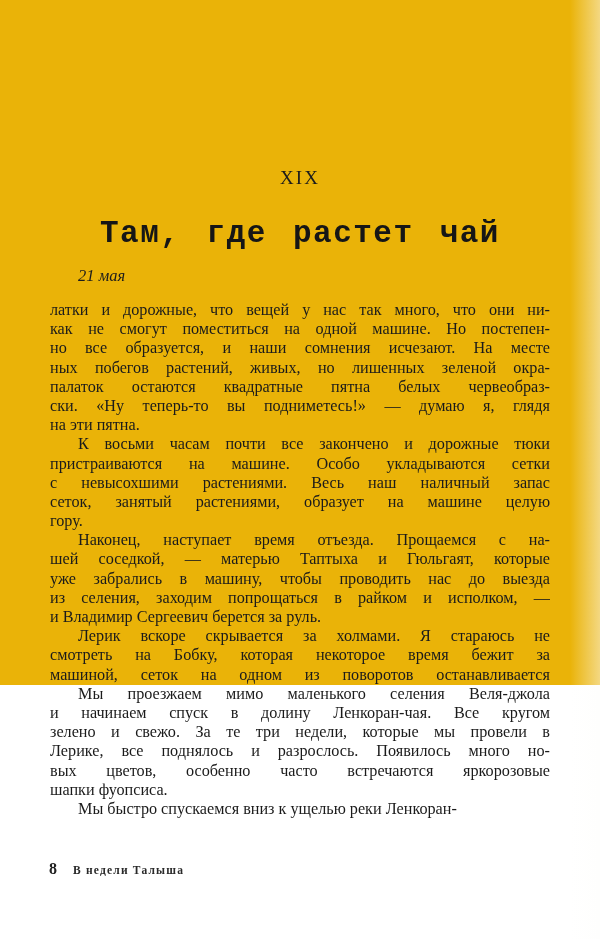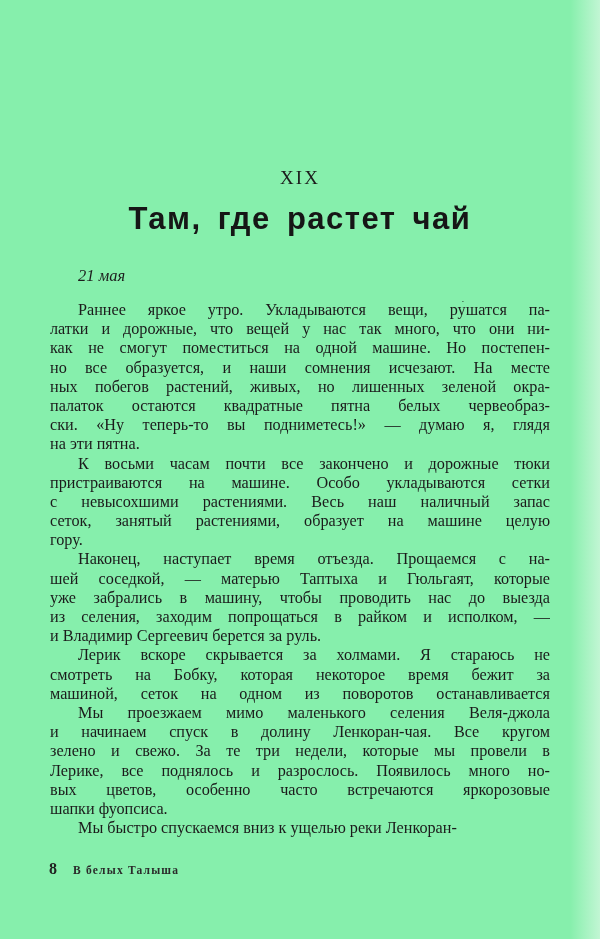--- a/index.html
+++ b/index.html
@@ -4,37 +4,37 @@
 <style>
   html, body { margin: 0; padding: 0; }
   body {
     width: 600px; height: 939px;
     background: #ffffff;
     font-family: "Liberation Serif", serif;
     overflow: hidden;
   }
   .page {
     position: relative;
-    width: 600px; height: 939px;
-    background: #86efac;
+    width: 600px; height: 685px;
+    background: #eab308;
     color: #1c1c1c;
   }
   .chapter-num {
     position: absolute;
     top: 167px; left: 0; width: 100%;
     text-align: center;
     font-size: 19px;
     letter-spacing: 2px;
     font-family: "Liberation Serif", serif;
   }
   .title {
     position: absolute;
-    top: 201px; left: 0; width: 100%;
+    top: 216px; left: 0; width: 100%;
     text-align: center;
-    font-family: Liberation Sans, sans-serif;
+    font-family: Liberation Mono, monospace;
     font-weight: 700;
     font-size: 31px;
     letter-spacing: 1.5px;
     word-spacing: 6px;
     color: #161616;
   }
   .dateline {
     position: absolute;
     top: 266px; left: 78px;
     font-style: italic;
@@ -91,21 +91,20 @@
 <div class="page">
 
   <div class="chapter-num">XIX</div>
 
   <h1 class="title" style="margin:0; font-size:31px;">Там, где растет чай</h1>
 
   <div class="dateline">21 мая</div>
 
   <div class="body-text">
       <div class="para">
-        <div class="line first">Раннее яркое утро. Укладываются вещи, ру́шатся па-</div>
         <div class="line">латки и дорожные, что вещей у нас так много, что они ни-</div>
         <div class="line">как не смогут поместиться на одной машине. Но постепен-</div>
         <div class="line">но все образуется, и наши сомнения исчезают. На месте</div>
         <div class="line">ных побегов растений, живых, но лишенных зеленой окра-</div>
         <div class="line">палаток остаются квадратные пятна белых червеобраз-</div>
         <div class="line">ски. «Ну теперь-то вы подниметесь!» — думаю  я, глядя</div>
         <div class="line last">на эти пятна.</div>
       </div>
       <div class="para">
         <div class="line first">К восьми часам почти все закончено и дорожные тюки</div>
@@ -133,17 +132,17 @@
         <div class="line">Лерике, все поднялось и разрослось. Появилось много но-</div>
         <div class="line">вых цветов, особенно часто встречаются яркорозовые</div>
         <div class="line last">шапки фуопсиса.</div>
       </div>
       <div class="para">
         <div class="line first last">Мы быстро спускаемся вниз к ущелью реки Ленкоран-</div>
       </div>
     </div>
 
   <div class="footer">
-    <span class="sig-num">8</span><span class="running-title">В белых Талыша</span>
+    <span class="sig-num">8</span><span class="running-title">В недели Талыша</span>
   </div>
 
   <div class="scan-fade"></div>
 </div>
 
 </body></html>

